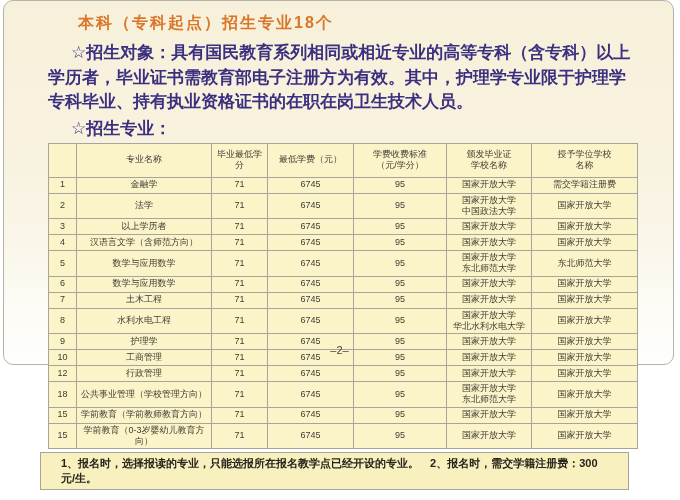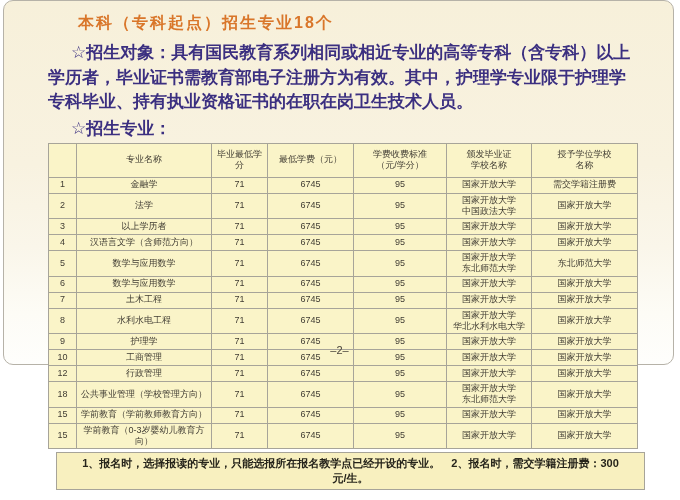--- a/index.html
+++ b/index.html
@@ -38,24 +38,24 @@
     overflow:hidden;
   }
   table.majors thead tr{height:34px;margin-left:22px;}
   table.majors th{font-weight:normal;}
   table.majors tbody tr{height:16px;}
   table.majors tbody tr.tall{height:24px;}
   td.c1{text-align:left;padding-left:5px;}
   .col0{width:28px;}.col1{width:135px;}.col2{width:56px;}.col3{width:86px;}
   .col4{width:93px;}.col5{width:85px;}.col6{width:106px;}
   .note{
-    margin:3px 0 0 52px;width:589px;box-sizing:border-box;
+    margin:3px 0 0 36px;width:589px;box-sizing:border-box;
     border:1px solid #a7a499;background:#f8f0bf;
     font-size:11px;font-weight:bold;color:#26241b;
-    text-align:center;padding:3px 20px;
+    text-align:left;padding:3px 20px;
   }
   .pagenum{
     position:absolute;left:0;bottom:8px;width:671px;
     text-align:center;font-size:11px;color:#4b453c;
   }
 </style>
 </head>
 <body>
 
 <div class="page">

